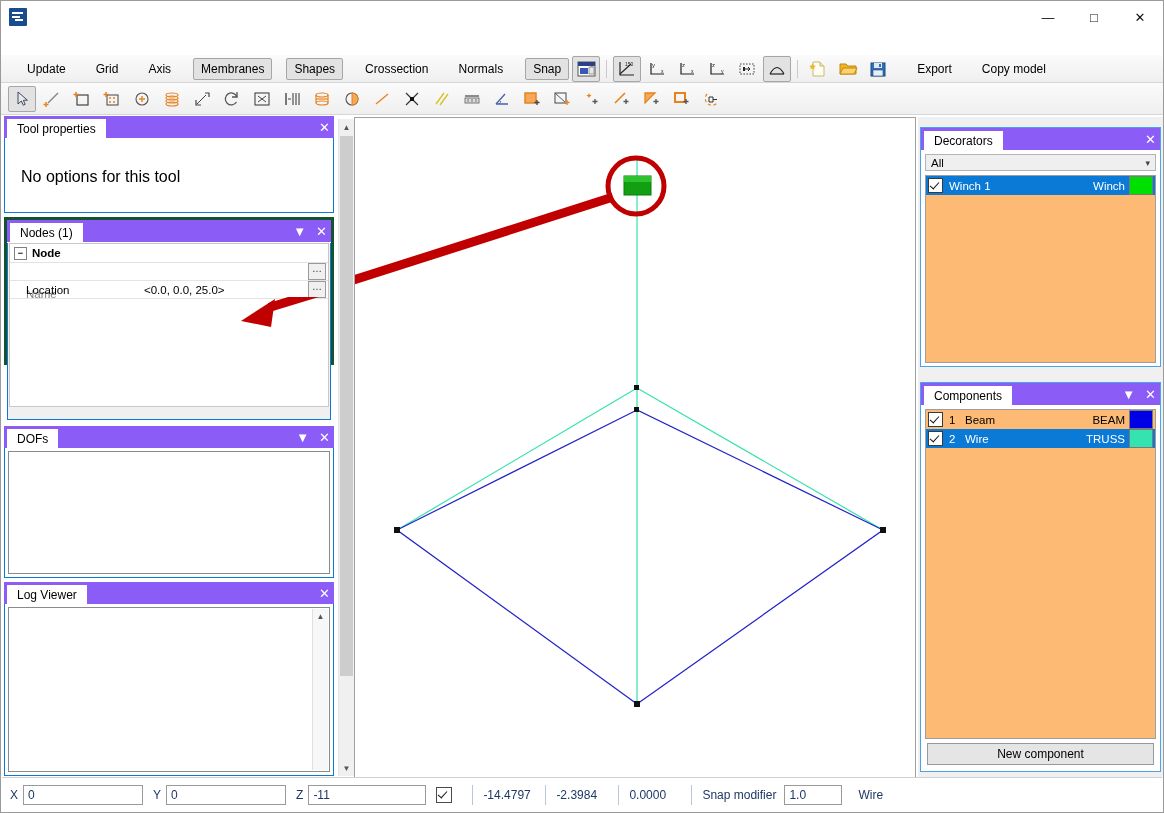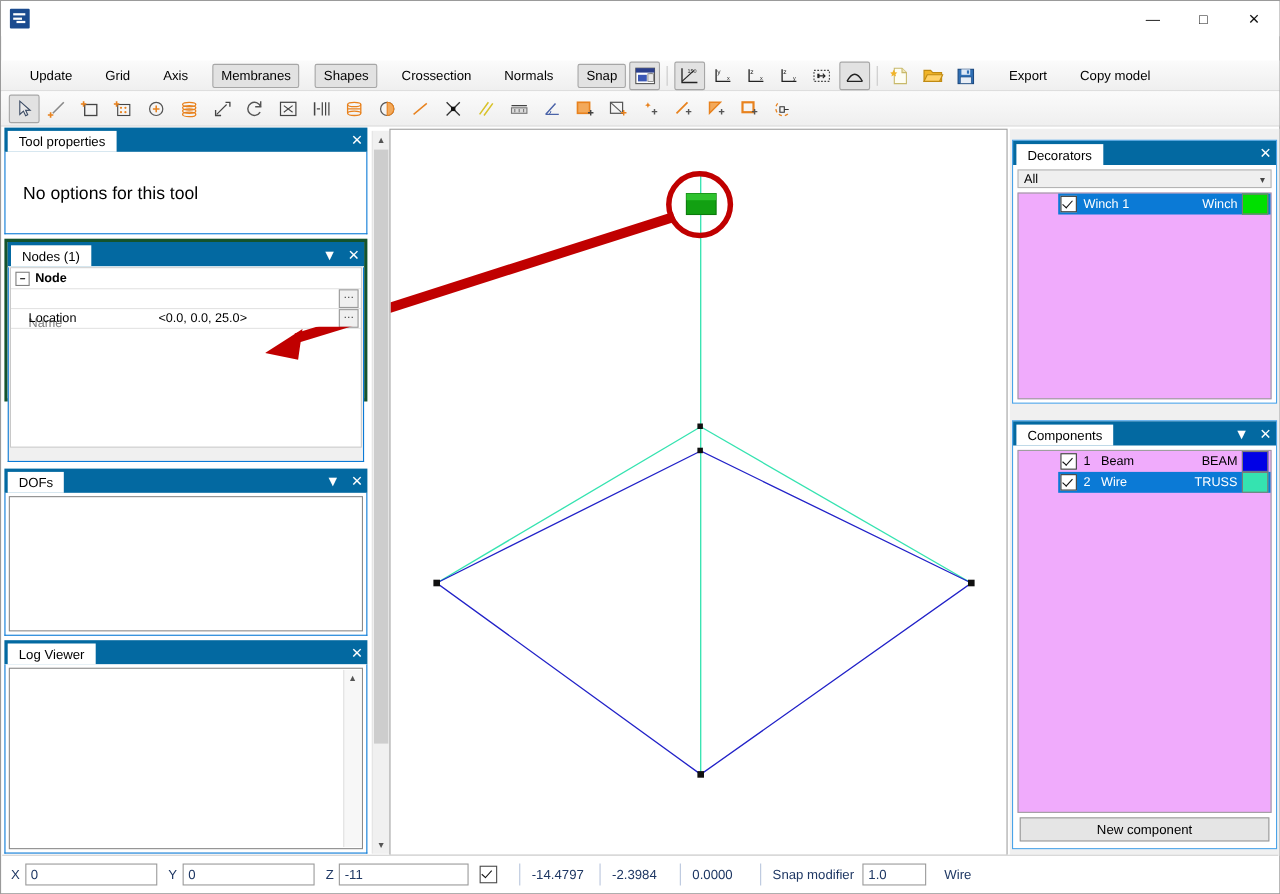--- a/index.html
+++ b/index.html
@@ -33,21 +33,21 @@
   .tbtext{font-size:12px;padding:3px 7px;margin-right:2px;color:#000;cursor:default;border:1px solid transparent;border-radius:2px;white-space:nowrap;margin-left:12px;}
   .tbtext.on{background:#e2e2e2;border:1px solid #a6a6a6;}
   .tbsep{width:1px;height:18px;background:#c9c9c9;margin:0 5px;}
   .tbbtn{width:26px;height:24px;margin:0 1px;display:flex;align-items:center;justify-content:center;border:1px solid transparent;border-radius:2px;cursor:default;}
   .tbbtn.on{background:#e2e2e2;border:1px solid #a6a6a6;}
   .tbbtn svg{display:block;}
 
   
   .leftdock{position:absolute;left:1px;top:115px;width:336px;height:662px;background:#fff;}
   .panel{position:absolute;left:2px;background:#fff;box-sizing:border-box;}
-  .pnlhdr{height:22px;background:#0369a1;position:relative;}
+  .pnlhdr{height:22px;background:#8b5cf6;position:relative;}
   .pnltab{position:absolute;left:3px;top:3px;height:19px;background:#fff;padding:0 10px;display:flex;align-items:center;font-size:12px;color:#000;white-space:nowrap;}
   .pnlbtns{position:absolute;right:4px;top:0;height:22px;display:flex;align-items:center;gap:10px;}
   .pnlico{color:#fff;font-size:13px;line-height:1;cursor:default;}
   .pnlbody{background:#fff;border:1px solid #0b7ad6;border-top:none;box-sizing:border-box;}
 
   .p-tool{left:2px;top:0;width:330px;height:97px;}
   .p-tool .pnlbody{height:75px;}
   .notools{padding:30px 0 0 16px;font-size:16px;color:#000;}
 
   .p-nodes{left:2px;top:101px;width:330px;height:148px;border:3px solid #14532d;}
@@ -83,21 +83,21 @@
   .viewport{position:absolute;left:353px;top:116px;width:562px;height:661px;background:#fff;border:1px solid #a0a0a0;box-sizing:border-box;overflow:hidden;}
   .viewport svg{display:block;}
 
   
   .rightdock{position:absolute;left:917px;top:116px;width:245px;height:661px;background:#f0f0f0;}
   .rp{position:absolute;left:2px;width:241px;background:#fff;border:1px solid #4aa3e8;box-sizing:border-box;}
   .rp-dec{top:10px;height:240px;}
   .rp-comp{top:265px;height:390px;}
   .combo{margin:4px;height:17px;border:1px solid #b4b4b4;background:#efefef;display:flex;align-items:center;padding:0 5px;font-size:11.5px;position:relative;box-sizing:border-box;}
   .combo .chev{position:absolute;right:5px;top:3px;font-size:9px;color:#444;}
-  .listbox{margin:0 4px 4px 4px;border:1px solid #9e9e9e;background:#f0abfc;box-sizing:border-box;padding-left:36px;}
+  .listbox{margin:0 4px 4px 4px;border:1px solid #9e9e9e;background:#fdba74;box-sizing:border-box;}
   .lrow{display:flex;align-items:center;height:19px;font-size:11.5px;padding:0 2px;box-sizing:border-box;}
   .lrow.sel{background:#0b7ad6;color:#fff;}
   .lrow .lcb{width:13px;height:13px;border:1px solid #3a3a3a;background:#fff;position:relative;margin-right:6px;flex:0 0 auto;}
   .lrow .lcb:after{content:"";position:absolute;left:3px;top:1px;width:4px;height:8px;border:solid #111;border-width:0 1.6px 1.6px 0;transform:rotate(42deg);}
   .lnum{width:16px;flex:0 0 auto;}
   .lname{flex:1;}
   .ltype{margin-right:4px;white-space:nowrap;}
   .swatch{width:22px;height:17px;border:1px solid #7a7a7a;flex:0 0 auto;}
   .newcomp{position:absolute;left:6px;right:6px;bottom:6px;height:20px;border:1px solid #9a9a9a;background:#e5e5e5;display:flex;align-items:center;justify-content:center;font-size:12px;cursor:default;}
 

